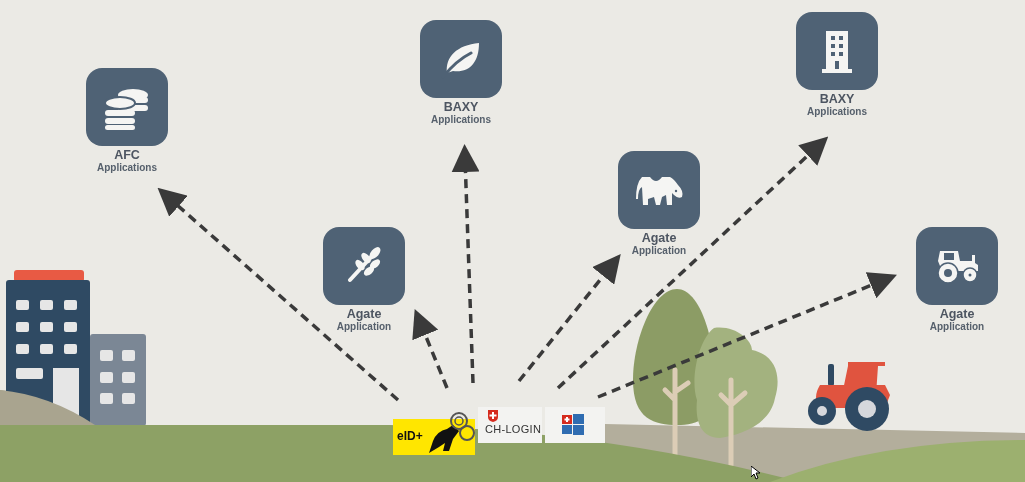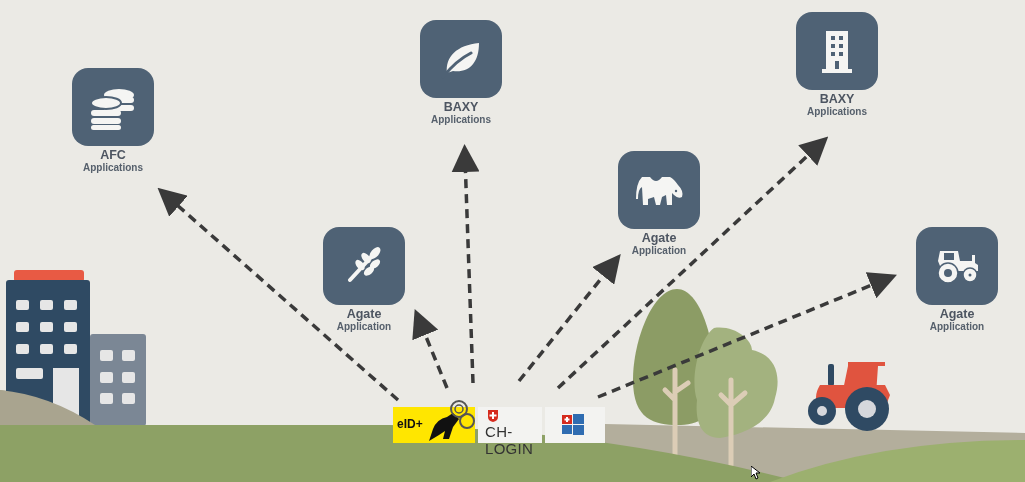--- a/index.html
+++ b/index.html
@@ -4,24 +4,24 @@
   <style>
     html, body { margin:0; padding:0; }
     body { width:1025px; height:482px; overflow:hidden; background:#ebeae5; position:relative; font-family:"Liberation Sans", sans-serif; }
     .scene { position:absolute; left:0; top:0; width:1025px; height:482px; }
     .app-tile { position:absolute; width:82px; text-align:center; }
     .app-tile .box { width:82px; height:78px; background:#4f6275; border-radius:16px; display:flex; align-items:center; justify-content:center; margin:0 auto; cursor:pointer; }
     .app-tile .name { font-size:12.5px; font-weight:bold; color:#4d5561; margin-top:2px; line-height:14px; white-space:nowrap; }
     .app-tile .sub { font-size:10px; font-weight:bold; color:#56606c; line-height:12px; white-space:nowrap; margin-left:-20px; margin-right:-20px; }
     .login-logos { position:absolute; left:393px; top:407px; display:flex; gap:3px; }
     .logo { height:36px; background:#f3f3f1; position:relative; cursor:pointer; }
-    .eid { width:82px; background:#ffe600; height:36px; }
+    .eid { width:82px; background:#ffe600; height:36px;margin-top:12px; }
     .eid .txt { position:absolute; left:4px; top:10px; font-size:12px; font-weight:bold; color:#111; }
     .chlogin { width:64px; }
-    .chlogin .txt { position:absolute; left:7px; top:16px; font-size:15px; color:#333; letter-spacing:0.3px; }
+    .chlogin .txt { position:absolute; left:7px; top:16px; font-size:11px; color:#333; letter-spacing:0.3px; }
     .win { width:60px; }
     .cursor { position:absolute; left:751px; top:466px; }
   </style>
 </head>
 <body>
 
 <svg class="scene" viewBox="0 0 1025 482" xmlns="http://www.w3.org/2000/svg">
 
   <path d="M605 424 L1025 433 L1025 482 L605 482 Z" fill="#b3ae9c"></path>
 
@@ -83,21 +83,21 @@
   <g stroke="#3a3a3a" stroke-width="3.5" stroke-dasharray="9 6" fill="none">
     <line x1="398" y1="400" x2="168" y2="197" marker-end="url(#ah)"></line>
     <line x1="447" y1="388" x2="420" y2="322" marker-end="url(#ah)"></line>
     <line x1="473" y1="383" x2="465" y2="158" marker-end="url(#ah)"></line>
     <line x1="519" y1="381" x2="612" y2="265" marker-end="url(#ah)"></line>
     <line x1="558" y1="388" x2="818" y2="146" marker-end="url(#ah)"></line>
     <line x1="598" y1="397" x2="884" y2="280" marker-end="url(#ah)"></line>
   </g>
 </svg>
 
-<div class="app-tile" style="left:72px;top:68px;">
+<div class="app-tile" style="left:86px;top:68px;">
   <div class="box">
     <svg width="50" height="48" viewBox="0 0 50 48">
       <ellipse cx="31" cy="12" rx="15" ry="6" fill="#f5f5f3"></ellipse>
       <rect x="16" y="14" width="30" height="6" rx="3" fill="#f5f5f3"></rect>
       <rect x="16" y="22" width="30" height="6" rx="3" fill="#f5f5f3"></rect>
       <ellipse cx="18" cy="20" rx="15" ry="6" fill="#f5f5f3" stroke="#4f6275" stroke-width="2"></ellipse>
       <rect x="3" y="27" width="30" height="6" rx="3" fill="#f5f5f3"></rect>
       <rect x="3" y="35" width="30" height="6" rx="3" fill="#f5f5f3"></rect>
       <rect x="3" y="42" width="30" height="5" rx="2.5" fill="#f5f5f3"></rect>
     </svg>

